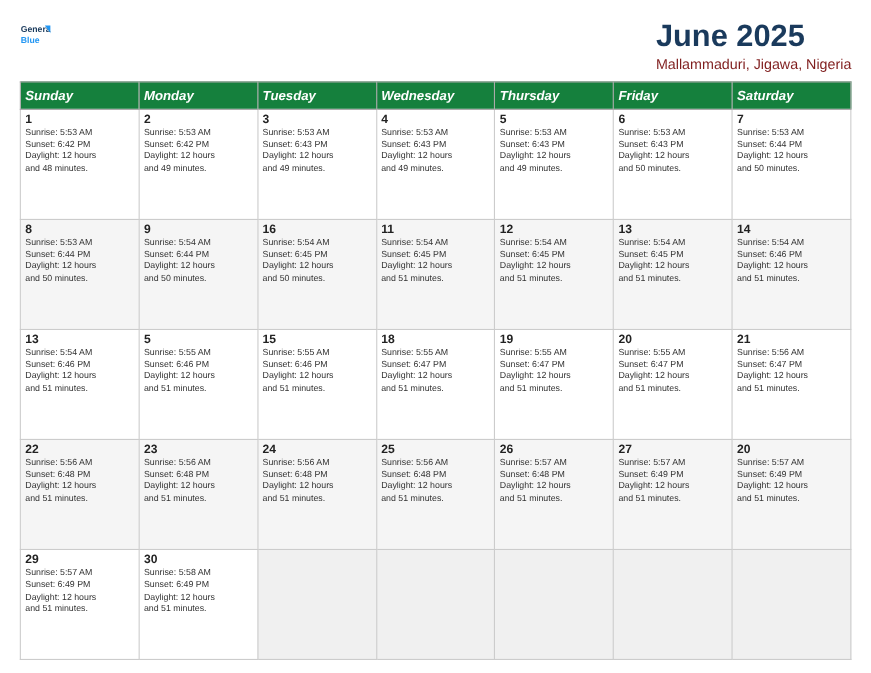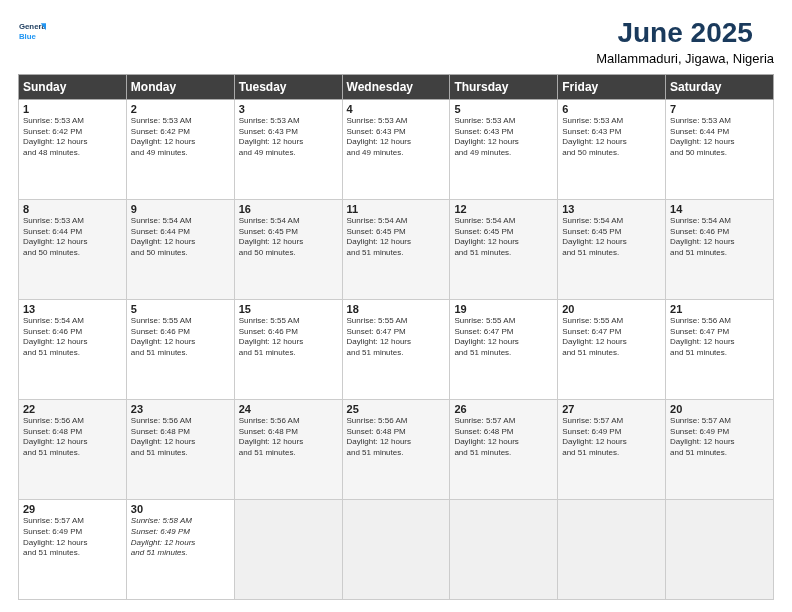--- a/index.html
+++ b/index.html
@@ -26,47 +26,48 @@
     .logo {
       display: flex;
       align-items: center;
       gap: 4px;
     }
     .logo-icon {
       width: 28px;
       height: 28px;
     }
     .title-block {
-      text-align: center;
+      text-align: left;
     }
     .calendar-title {
       font-size: 28px;
       font-weight: bold;
       color: #1a3a5c;
       line-height: 1.1;
     }
     .calendar-subtitle {
       font-size: 13px;
-      color: #000000;
+      color: #7f1d1d;
       margin-top: 2px;
     }
     .calendar-table {
       width: 100%;
       border-collapse: collapse;
       flex: 1;
       table-layout: fixed;
     }
     .calendar-table thead th {
-      background-color: #404040;
+      background-color: #15803d;
       color: #fff;
       font-size: 12px;
       font-weight: bold;
       padding: 5px 4px;
       text-align: left;
       border: 1px solid #aaa;
+      font-style: italic;
     }
     .calendar-table tbody td {
       vertical-align: top;
       border: 1px solid #ccc;
       padding: 3px 4px;
       font-size: 8.5px;
       color: #222;
       background: #fff;
       height: 80px;
     }
@@ -332,21 +333,21 @@
         <tr class="last-row">
           <td>
             <span class="day-number">29</span>
             <div class="day-detail" style="white-space: pre-line;">Sunrise: 5:57 AM
 Sunset: 6:49 PM
 Daylight: 12 hours
 and 51 minutes.</div>
           </td>
           <td>
             <span class="day-number">30</span>
-            <div class="day-detail" style="white-space: pre-line; font-style: italic;">Sunrise: 5:58 AM
+            <div class="day-detail" style="white-space: pre-line;">Sunrise: 5:58 AM
 Sunset: 6:49 PM
 Daylight: 12 hours
 and 51 minutes.</div>
           </td>
           <td class="empty-cell"></td>
           <td class="empty-cell"></td>
           <td class="empty-cell"></td>
           <td class="empty-cell"></td>
           <td class="empty-cell"></td>
         </tr>

